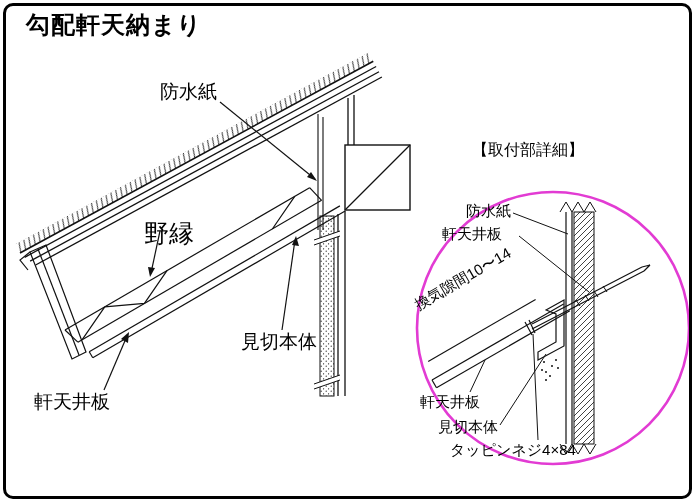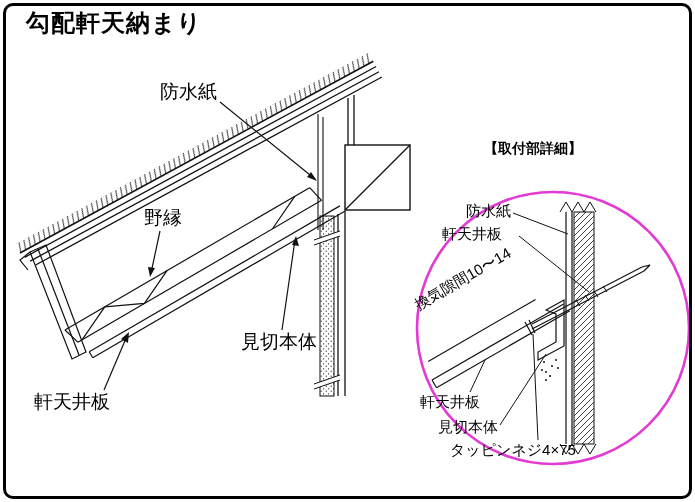--- a/index.html
+++ b/index.html
@@ -3,26 +3,26 @@
 <meta charset="utf-8">
 <style>
   html,body{margin:0;padding:0;background:#fff;}
   .stage{
     position:relative;width:695px;height:502px;background:#ffffff;
     font-family:"Liberation Sans","DejaVu Sans",sans-serif;color:#111;overflow:hidden;
   }
   .frame{position:absolute;left:3px;top:3px;right:3px;bottom:3px;border:3px solid #000;border-radius:10px;pointer-events:none;}
   .linework{position:absolute;left:0;top:0;}
   .lbl{position:absolute;white-space:nowrap;color:#000;line-height:1.1;}
-  .lbl.title{left:26px;top:12px;font-size:24px;font-weight:bold;letter-spacing:1px;font-family:Liberation Mono, monospace;}
+  .lbl.title{left:26px;top:12px;font-size:24px;font-weight:bold;letter-spacing:1px;}
   .lbl.m-waterproof{left:160px;top:82px;font-size:19px;}
-  .lbl.m-furring{left:144px;top:208px;font-size:19px;}
+  .lbl.m-furring{left:144px;top:220px;font-size:25px;}
   .lbl.m-trim{left:241px;top:332px;font-size:19px;}
   .lbl.m-soffit{left:34px;top:392px;font-size:19px;}
-  .lbl.d-heading{left:472px;top:141px;font-size:14px;font-weight:bold;margin-left:12px;}
+  .lbl.d-heading{left:472px;top:141px;font-size:16px;font-weight:normal;}
   .lbl.d-waterproof{left:466px;top:203px;font-size:15px;}
   .lbl.d-bracket{left:442px;top:226px;font-size:15px;}
   .lbl.d-vent{left:416px;top:298px;font-size:15px;transform:rotate(-30deg);transform-origin:0 50%;}
   .lbl.d-soffit{left:420px;top:394px;font-size:15px;}
   .lbl.d-trim{left:438px;top:419px;font-size:15px;}
   .lbl.d-screw{left:450px;top:442px;font-size:15px;}
 </style>
 </head>
 <body>
 
@@ -162,16 +162,16 @@
   <div class="lbl m-furring">野縁</div>
   <div class="lbl m-trim">見切本体</div>
   <div class="lbl m-soffit">軒天井板</div>
 
   <div class="lbl d-heading">【取付部詳細】</div>
   <div class="lbl d-waterproof">防水紙</div>
   <div class="lbl d-bracket">軒天井板</div>
   <div class="lbl d-vent">換気隙間10〜14</div>
   <div class="lbl d-soffit">軒天井板</div>
   <div class="lbl d-trim">見切本体</div>
-  <div class="lbl d-screw">タッピンネジ4×75</div>
+  <div class="lbl d-screw">タッピンネジ4×84</div>
 
   <div class="frame"></div>
 </div>
 
 </body></html>

